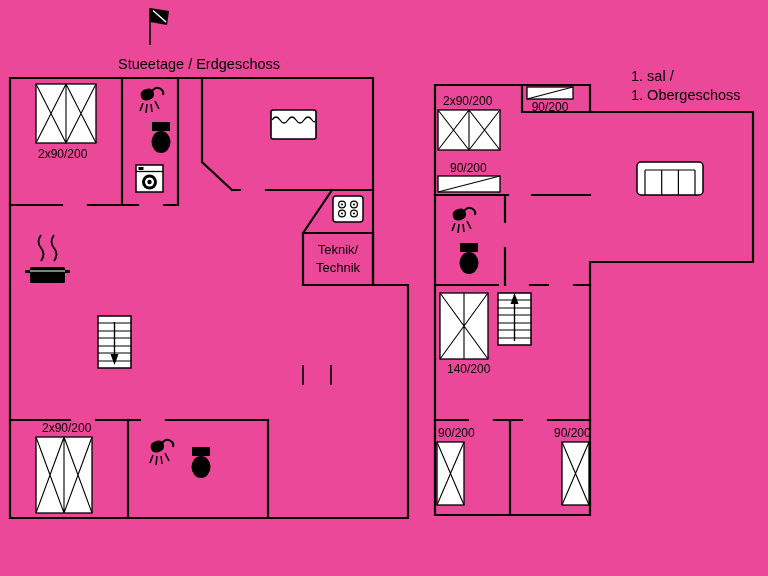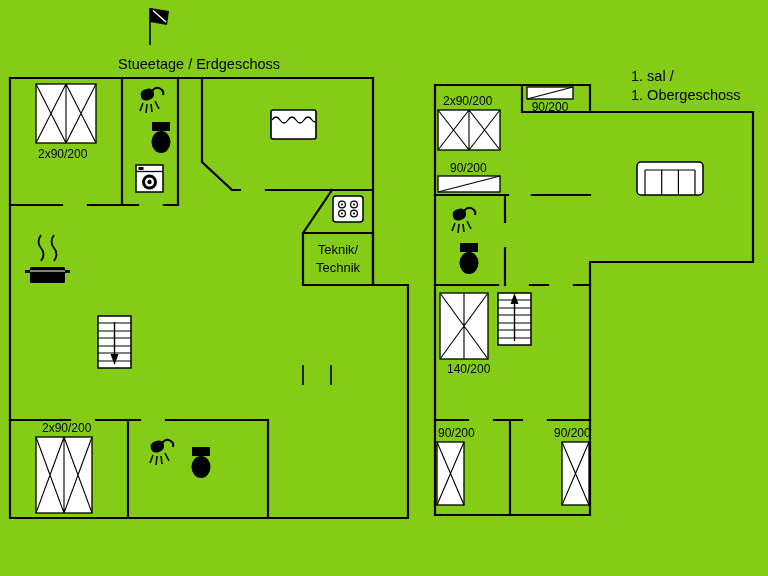--- a/index.html
+++ b/index.html
@@ -1,16 +1,16 @@
 <!DOCTYPE html>
 <html><head>
 <meta charset="utf-8">
 <style>
   html,body{margin:0;padding:0;background:#ffffff;}
-  .canvas{position:relative;width:768px;height:576px;background:#84cc16;overflow:hidden;}
+  .canvas{position:relative;width:768px;height:576px;background:#ec4899;overflow:hidden;}
   svg{display:block;}
   svg text{font-family:"Liberation Sans",sans-serif;fill:#000000;}
   .wall{stroke:#000000;stroke-width:2.2;fill:none;stroke-linecap:square;}
   .tick{stroke:#000000;stroke-width:1.6;fill:none;}
   .win{stroke:#000000;stroke-width:1.3;fill:#ffffff;}
   .winl{stroke:#000000;stroke-width:1.1;fill:none;}
   .lbl{font-size:12px;}
   .title{font-size:14.5px;}
   .room-lbl{font-size:13px;}
 </style>

